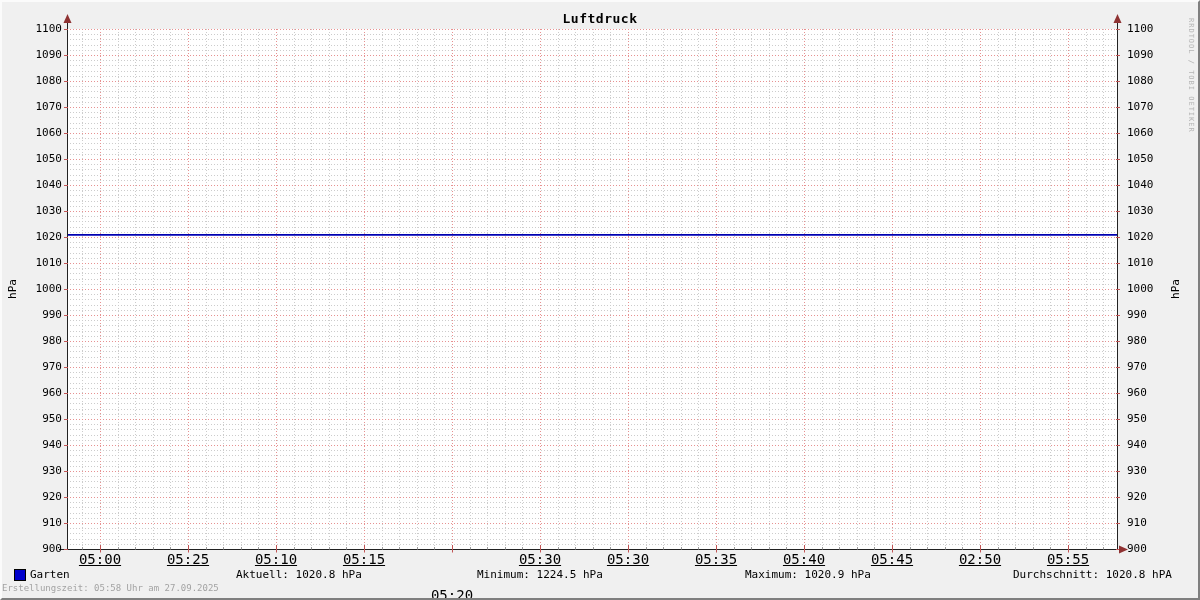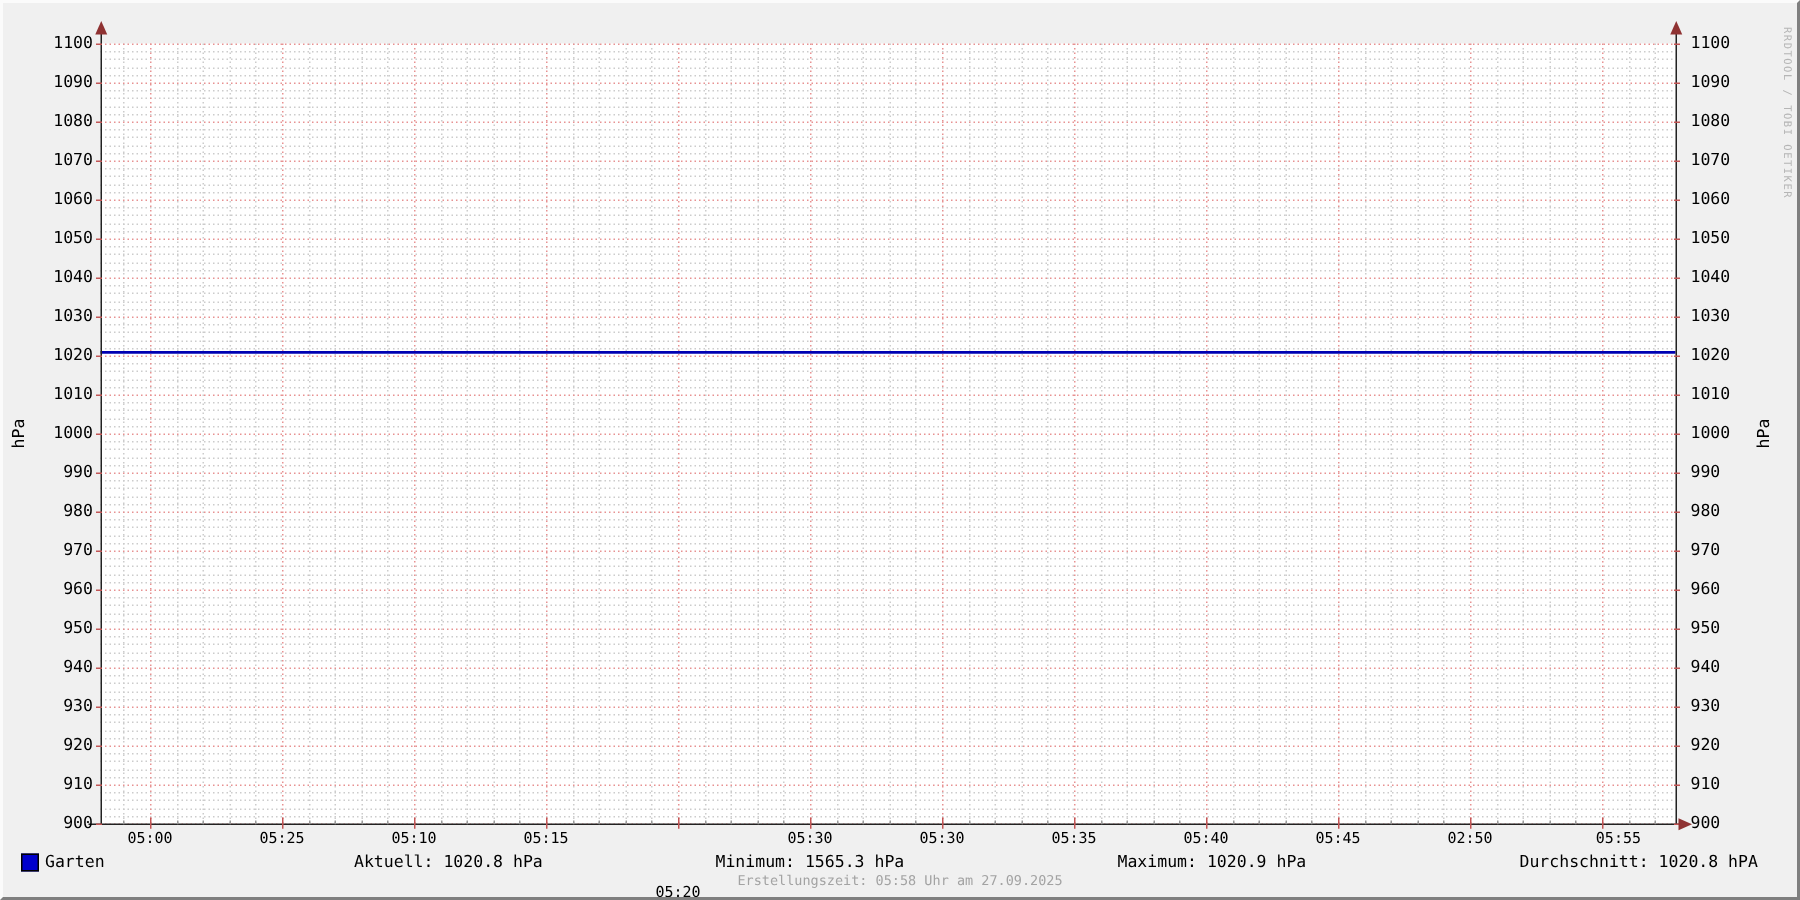--- a/index.html
+++ b/index.html
@@ -29,39 +29,40 @@
   .ylab{
     position:absolute; width:30px; height:12px; text-align:center;
     font-size:11px; transform:rotate(-90deg);
   }
   .ytick{
     position:absolute; width:36px; font-size:11px; line-height:13px;
   }
   .ytick.left{text-align:right;}
   .ytick.right{text-align:left;}
   .xtick{
-    position:absolute; width:52px; text-align:center; font-size:10px; line-height:13px;
+    position:absolute; width:52px; text-align:center; font-size:14px; line-height:13px;text-decoration:underline;
   }
   #legend-row .stat, #legend-label{
     position:absolute; top:566px; font-size:11px; line-height:14px; white-space:pre;
   }
   #legend-swatch{
     position:absolute; left:12px; top:567px; width:10px; height:10px;
     border:1px solid #000;
   }
   #legend-label{left:28px;}
   #footer{
-    position:absolute; left:0; top:581px; width:100%; text-align:center;
+    position:absolute; left:0; top:581px; width:100%; 
     font-size:9px; color:#a3a3a3;
   }
 </style>
 </head>
 <body>
 
 <div id="frame">
+  <div id="title">Luftdruck</div>
   <div id="watermark">RRDTOOL / TOBI OETIKER</div>
   <div id="canvas"></div>
   <svg id="chart-svg" xmlns="http://www.w3.org/2000/svg">
       <line x1="65" y1="542.5" x2="1115" y2="542.5" stroke="#cccccc" stroke-width="1" stroke-dasharray="1,2"></line>
       <line x1="65" y1="537.5" x2="1115" y2="537.5" stroke="#cccccc" stroke-width="1" stroke-dasharray="1,2"></line>
       <line x1="65" y1="531.5" x2="1115" y2="531.5" stroke="#cccccc" stroke-width="1" stroke-dasharray="1,2"></line>
       <line x1="65" y1="526.5" x2="1115" y2="526.5" stroke="#cccccc" stroke-width="1" stroke-dasharray="1,2"></line>
       <line x1="65" y1="516.5" x2="1115" y2="516.5" stroke="#cccccc" stroke-width="1" stroke-dasharray="1,2"></line>
       <line x1="65" y1="511.5" x2="1115" y2="511.5" stroke="#cccccc" stroke-width="1" stroke-dasharray="1,2"></line>
       <line x1="65" y1="505.5" x2="1115" y2="505.5" stroke="#cccccc" stroke-width="1" stroke-dasharray="1,2"></line>
@@ -382,26 +383,26 @@
       <div class="xtick" style="left: 160px; top: 550.5px;">05:25</div>
       <div class="xtick" style="left: 248px; top: 550.5px;">05:10</div>
       <div class="xtick" style="left: 336px; top: 550.5px;">05:15</div>
       <div class="xtick" style="left: 424px; top: 550.5px; margin-top: 36px;">05:20</div>
       <div class="xtick" style="left: 512px; top: 550.5px;">05:30</div>
       <div class="xtick" style="left: 600px; top: 550.5px;">05:30</div>
       <div class="xtick" style="left: 688px; top: 550.5px;">05:35</div>
       <div class="xtick" style="left: 776px; top: 550.5px;">05:40</div>
       <div class="xtick" style="left: 864px; top: 550.5px;">05:45</div>
       <div class="xtick" style="left: 952px; top: 550.5px;">02:50</div>
-      <div class="xtick" style="left: 1040px; top: 550.5px; text-align: right;">05:55</div>
+      <div class="xtick" style="left: 1040px; top: 550.5px;">05:55</div>
     </div>
 
   <div id="legend-row">
     <div id="legend-swatch" style="background: rgb(0, 0, 204);"></div>
     <div id="legend-label">Garten</div>
     <div class="stat" style="left:206px;margin-left:28px;">Aktuell: 1020.8 hPa</div>
-    <div class="stat" style="left:475px;">Minimum: 1565.3 hPa</div>
+    <div class="stat" style="left:475px;">Minimum: 1224.5 hPa</div>
     <div class="stat" style="left:743px;">Maximum: 1020.9 hPa</div>
     <div class="stat" style="left:1011px;text-align:center;">Durchschnitt: 1020.8 hPA</div>
   </div>
 
   <div id="footer">Erstellungszeit: 05:58 Uhr am 27.09.2025</div>
 </div>
 
 </body></html>

